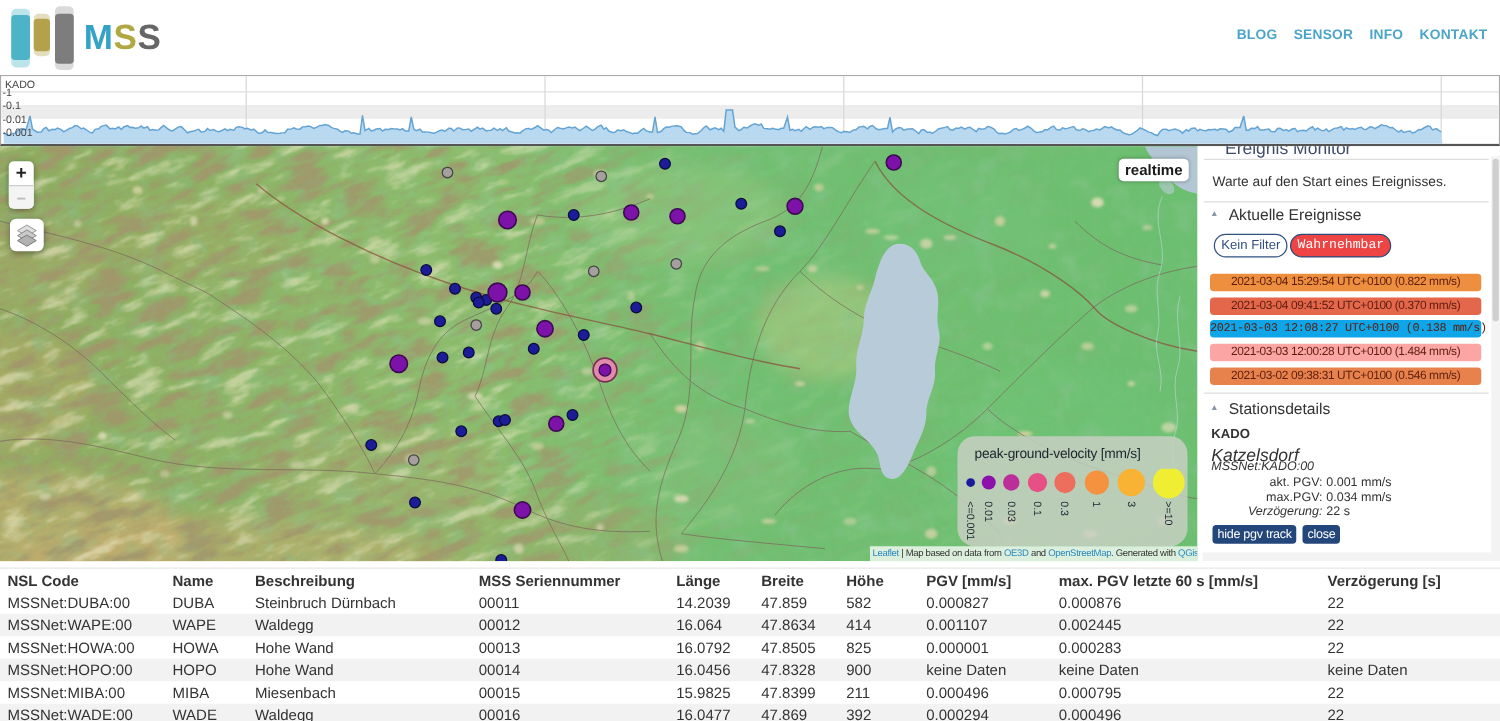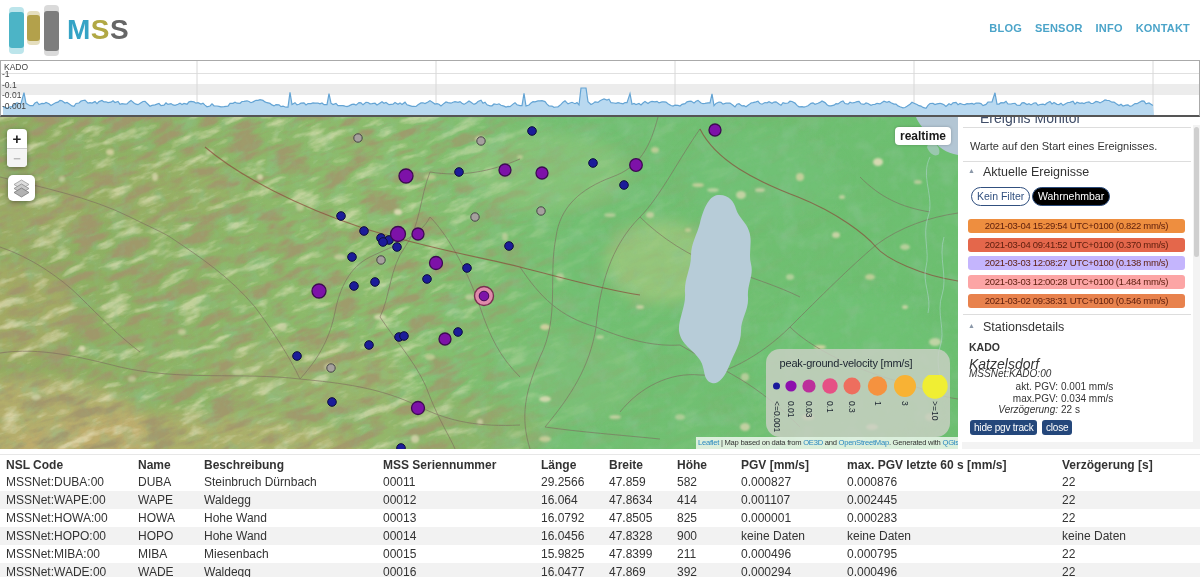--- a/index.html
+++ b/index.html
@@ -37,21 +37,21 @@
      background:rgba(255,255,255,0.75); font-size:7.6px; letter-spacing:-0.25px; color:#333; line-height:12px;
      white-space:nowrap; padding-left:2px; }
   #attrib a { color:#2a88c0; }
 
   #side { position:absolute; left:958px; top:117px; width:242px; height:332px; background:#fff;
      font-size:11px; color:#333; overflow:hidden; }
   .sdiv { position:absolute; left:5px; border-top:1px solid #ddd; width:228px; }
   .caret { color:#8a97a8; font-size:7px; margin-right:8px; position:relative; top:-3px; }
   .pill { display:inline-block; border-radius:12px; font-size:10.5px; padding:2px 5px 2.5px 5px; }
   .pill.o { border:1.5px solid #31507f; color:#31507f; background:#fff; }
-  .pill.f { border:1.5px solid #2a4b7c; color:#fff; background:#000000; }
+  .pill.f { border:1.5px solid #2a4b7c; color:#fff; background:#ef4444;font-family:Liberation Mono, monospace; }
   .ebar { position:absolute; left:10px; width:217px; height:14px; border-radius:3px;
      text-align:center; font-size:9.5px; letter-spacing:-0.3px; line-height:14.5px; color:#5c1d0c; white-space:nowrap; }
   .btn { display:inline-block; background:#24477b; color:#fff; border-radius:3px;
      font-size:10px; letter-spacing:-0.2px; padding:1.5px 4px 2px 4px; }
   #vsb { position:absolute; right:0px; top:8px; width:7px; height:324px; background:#f3f3f3; }
   #vsb .thumb { position:absolute; left:1px; top:2px; width:5px; height:130px; background:#cfcfcf; border-radius:3px; }
   #hsb { position:absolute; left:4px; top:325px; width:231px; height:7px; background:#f3f3f3; }
 
   #tbl { position:absolute; left:0; top:449px; width:1200px; height:128px; background:#fff;
      font-size:12px; color:#333; }
@@ -344,21 +344,21 @@
   <div id="side">
     <div style="position:absolute;left:22px;top:-7px;font-size:14px;color:#3f4d68;">Ereignis Monitor</div>
     <div class="sdiv" style="top:10px;"></div>
     <div style="position:absolute;left:12px;top:23px;">Warte auf den Start eines Ereignisses.</div>
     <div class="sdiv" style="top:44px;"></div>
     <div style="position:absolute;left:10px;top:48px;font-size:12.5px;"><span class="caret">▲</span>Aktuelle Ereignisse</div>
     <div style="position:absolute;left:13px;top:70px;"><span class="pill o">Kein Filter</span></div>
     <div style="position:absolute;left:74px;top:70px;"><span class="pill f">Wahrnehmbar</span></div>
     <div class="ebar" style="top:102px;background:#ee8e3f;">2021-03-04 15:29:54 UTC+0100 (0.822 mm/s)</div>
       <div class="ebar" style="top:120.7px;background:#e4674b;">2021-03-04 09:41:52 UTC+0100 (0.370 mm/s)</div>
-      <div class="ebar" style="top:139.4px;background:#c4b5fd;">2021-03-03 12:08:27 UTC+0100 (0.138 mm/s)</div>
+      <div class="ebar" style="top:139.4px;background:#0ea5e9;font-family:Liberation Mono, monospace;">2021-03-03 12:08:27 UTC+0100 (0.138 mm/s)</div>
       <div class="ebar" style="top:158.1px;background:#fca5a5;">2021-03-03 12:00:28 UTC+0100 (1.484 mm/s)</div>
       <div class="ebar" style="top:176.8px;background:#e8824d;">2021-03-02 09:38:31 UTC+0100 (0.546 mm/s)</div>
     <div class="sdiv" style="top:197px;"></div>
     <div style="position:absolute;left:10px;top:203px;font-size:12.5px;"><span class="caret">▲</span>Stationsdetails</div>
     <div style="position:absolute;left:11px;top:224px;font-weight:bold;font-size:10.5px;">KADO</div>
     <div style="position:absolute;left:11px;top:238.5px;font-style:italic;font-size:14px;">Katzelsdorf</div>
     <div style="position:absolute;left:11px;top:250.5px;font-style:italic;font-size:10px;">MSSNet:KADO:00</div>
     <div style="position:absolute;top:263.5px;left:0;width:100px;text-align:right;font-size:10px;">akt. PGV:</div>
     <div style="position:absolute;top:263.5px;left:103px;font-size:10px;">0.001 mm/s</div>
     <div style="position:absolute;top:275.5px;left:0;width:100px;text-align:right;font-size:10px;">max.PGV:</div>
@@ -384,21 +384,21 @@
         <span class="c6">Höhe</span>
         <span class="c7">PGV [mm/s]</span>
         <span class="c8">max. PGV letzte 60 s [mm/s]</span>
         <span class="c9">Verzögerung [s]</span>
       </div>
     <div class="hr" style="top:23.6px;">
         <span class="c0">MSSNet:DUBA:00</span>
         <span class="c1">DUBA</span>
         <span class="c2">Steinbruch Dürnbach</span>
         <span class="c3">00011</span>
-        <span class="c4">29.2566</span>
+        <span class="c4">14.2039</span>
         <span class="c5">47.859</span>
         <span class="c6">582</span>
         <span class="c7">0.000827</span>
         <span class="c8">0.000876</span>
         <span class="c9">22</span>
       </div>
     <div class="hr even" style="top:41.8px;">
         <span class="c0">MSSNet:WAPE:00</span>
         <span class="c1">WAPE</span>
         <span class="c2">Waldegg</span>

